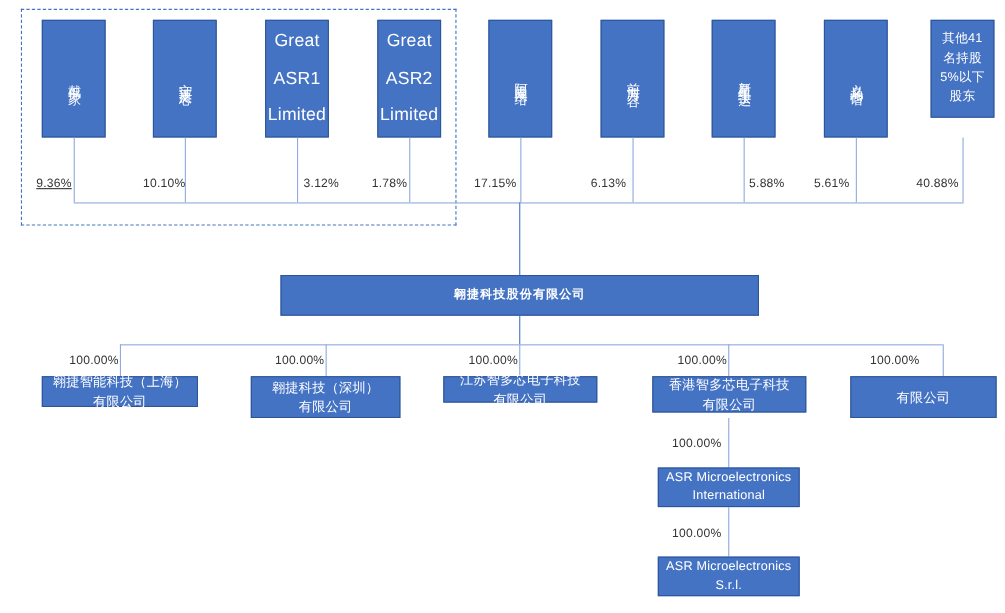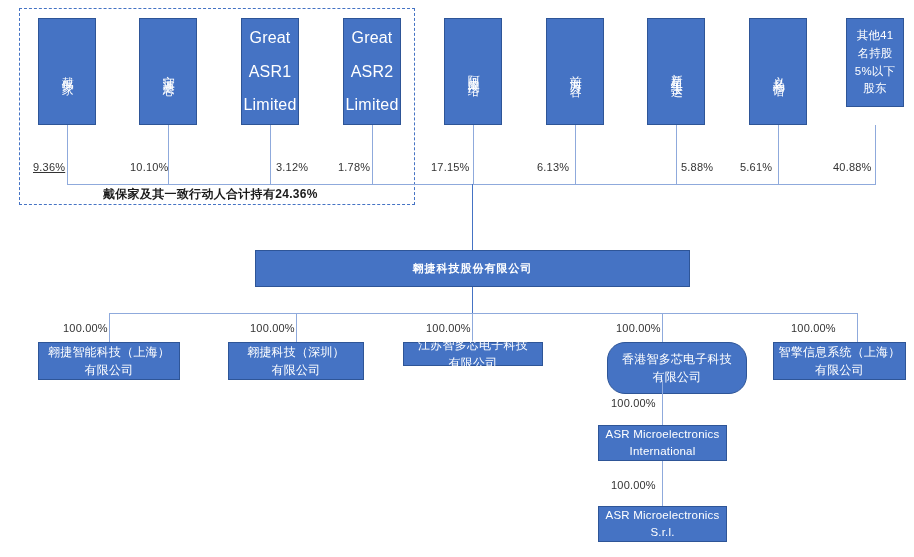--- a/index.html
+++ b/index.html
@@ -171,21 +171,20 @@
   <div class="pct" style="left:33px;  top:161px;text-decoration:underline;">9.36%</div>
   <div class="pct" style="left:130px; top:161px;">10.10%</div>
   <div class="pct" style="left:236px; top:161px;margin-left:40px;">3.12%</div>
   <div class="pct" style="left:338px; top:161px;">1.78%</div>
   <div class="pct" style="left:431px; top:161px;">17.15%</div>
   <div class="pct" style="left:537px; top:161px;">6.13%</div>
   <div class="pct" style="left:638px; top:161px;margin-left:43px;">5.88%</div>
   <div class="pct" style="left:740px; top:161px;">5.61%</div>
   <div class="pct" style="left:833px; top:161px;">40.88%</div>
 
-  <div class="group-label" style="left:103px; top:186px;">戴保家及其一致行动人合计持有24.36%</div>
 
   <div class="vline strong" style="left:472px; top:184px; height:66px;"></div>
 
   <div class="box company" style="left:255px; top:250px; width:435px; height:37px;">
     <span>翱捷科技股份有限公司</span>
   </div>
 
   <div class="vline strong" style="left:472px; top:287px; height:26px;"></div>
   <div class="hline" style="left:109px; top:313px; width:748px;"></div>
 
@@ -194,51 +193,50 @@
   <div class="vline" style="left:472px; top:313px; height:29px;"></div>
   <div class="vline" style="left:662px; top:313px; height:29px;"></div>
   <div class="vline" style="left:857px; top:313px; height:29px;"></div>
 
   <div class="pct" style="left:63px;  top:322px;">100.00%</div>
   <div class="pct" style="left:250px; top:322px;">100.00%</div>
   <div class="pct" style="left:426px; top:322px;">100.00%</div>
   <div class="pct" style="left:616px; top:322px;">100.00%</div>
   <div class="pct" style="left:791px; top:322px;">100.00%</div>
 
-  <div class="box sub" style="left:38px; top:342px; width:142px; height:38px;">
+  <div class="box sub" style="left:38px; top:342px; width:142px; height:28px;">
     <div>
       <div>翱捷智能科技（上海）</div>
       <div>有限公司</div>
     </div>
   </div>
 
   <div class="box sub" style="left:228px; top:342px; width:136px; height:38px;">
     <div>
       <div>翱捷科技（深圳）</div>
       <div>有限公司</div>
     </div>
   </div>
 
   <div class="box sub" style="left:403px; top:342px; width:140px; height:24px;">
     <div>
       <div>江苏智多芯电子科技</div>
       <div>有限公司</div>
     </div>
   </div>
 
-  <div class="box sub" style="left:607px; top:342px; width:140px; height:52px;border-radius:18px;">
+  <div class="box sub" style="left:593px; top:342px; width:140px; height:33px;">
     <div>
       <div>香港智多芯电子科技</div>
       <div>有限公司</div>
     </div>
   </div>
 
   <div class="box sub" style="left:773px; top:342px; width:133px; height:38px;">
     <div>
-      <div>智擎信息系统（上海）</div>
       <div>有限公司</div>
     </div>
   </div>
 
   <div class="vline" style="left:662px; top:380px; height:45px;"></div>
   <div class="pct" style="left:611px; top:397px;">100.00%</div>
 
   <div class="box asr" style="left:598px; top:425px; width:129px; height:36px;">
     <div>
       <div>ASR Microelectronics</div>

